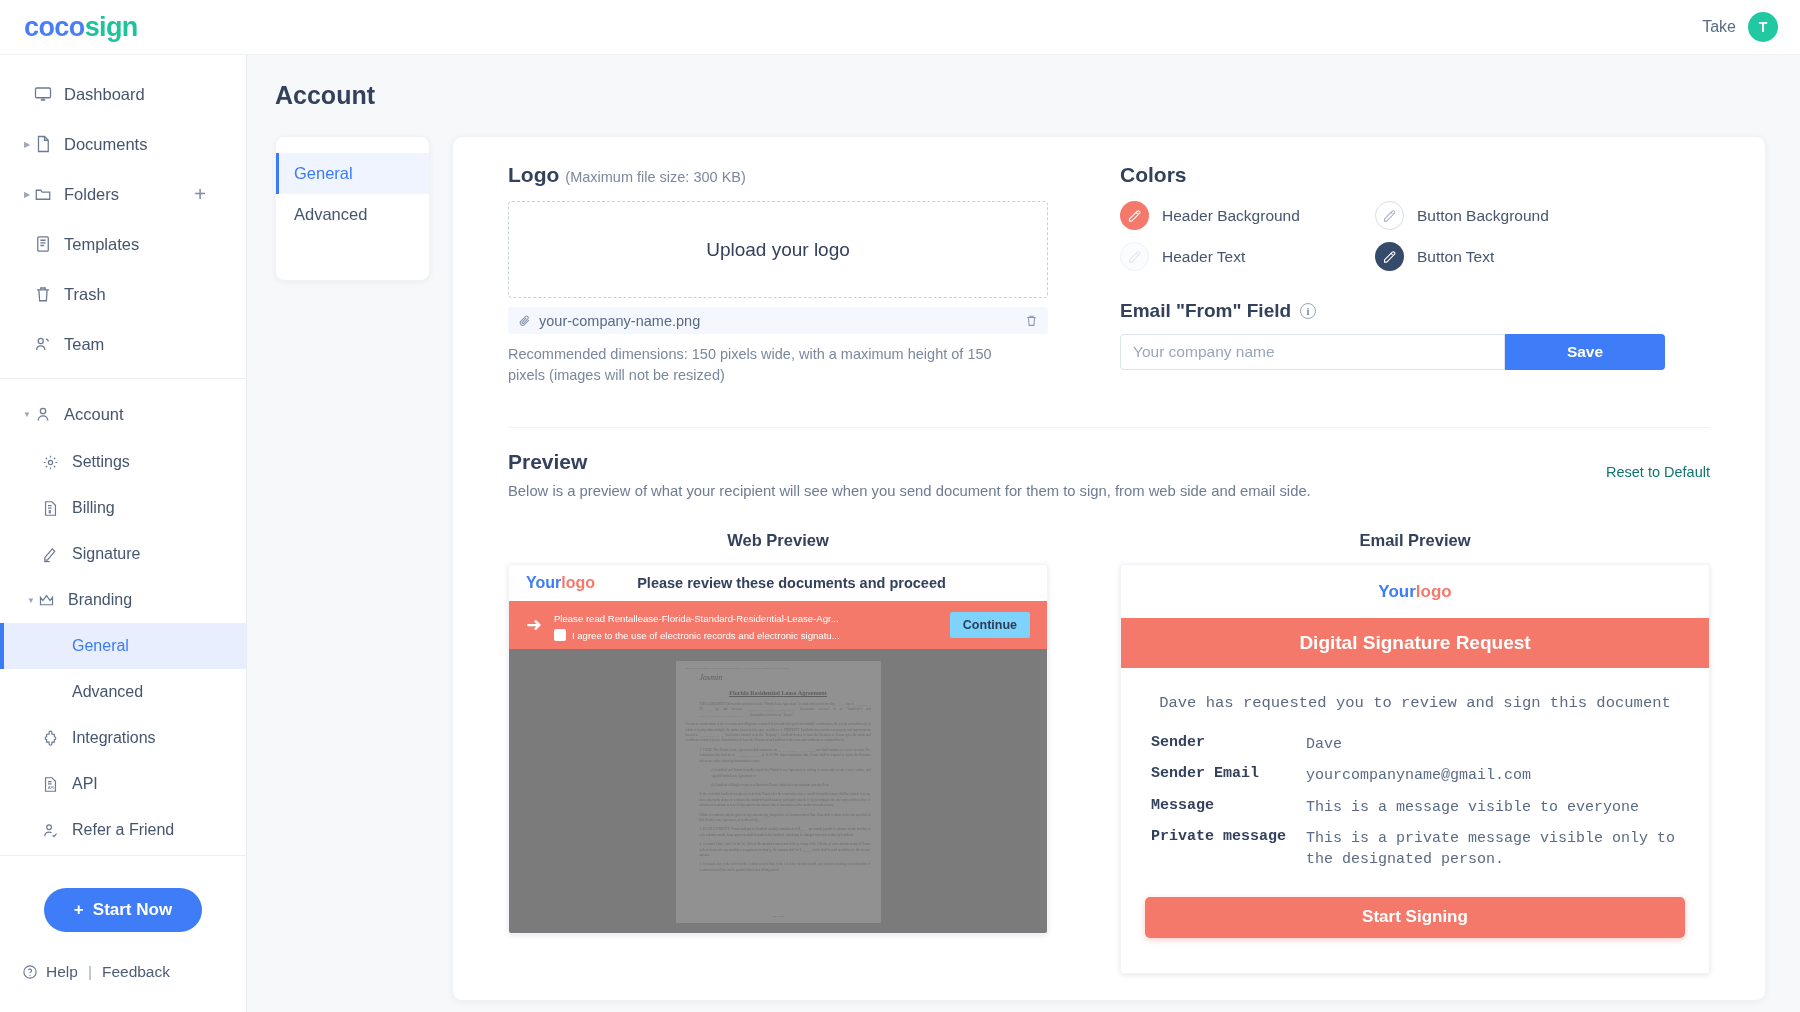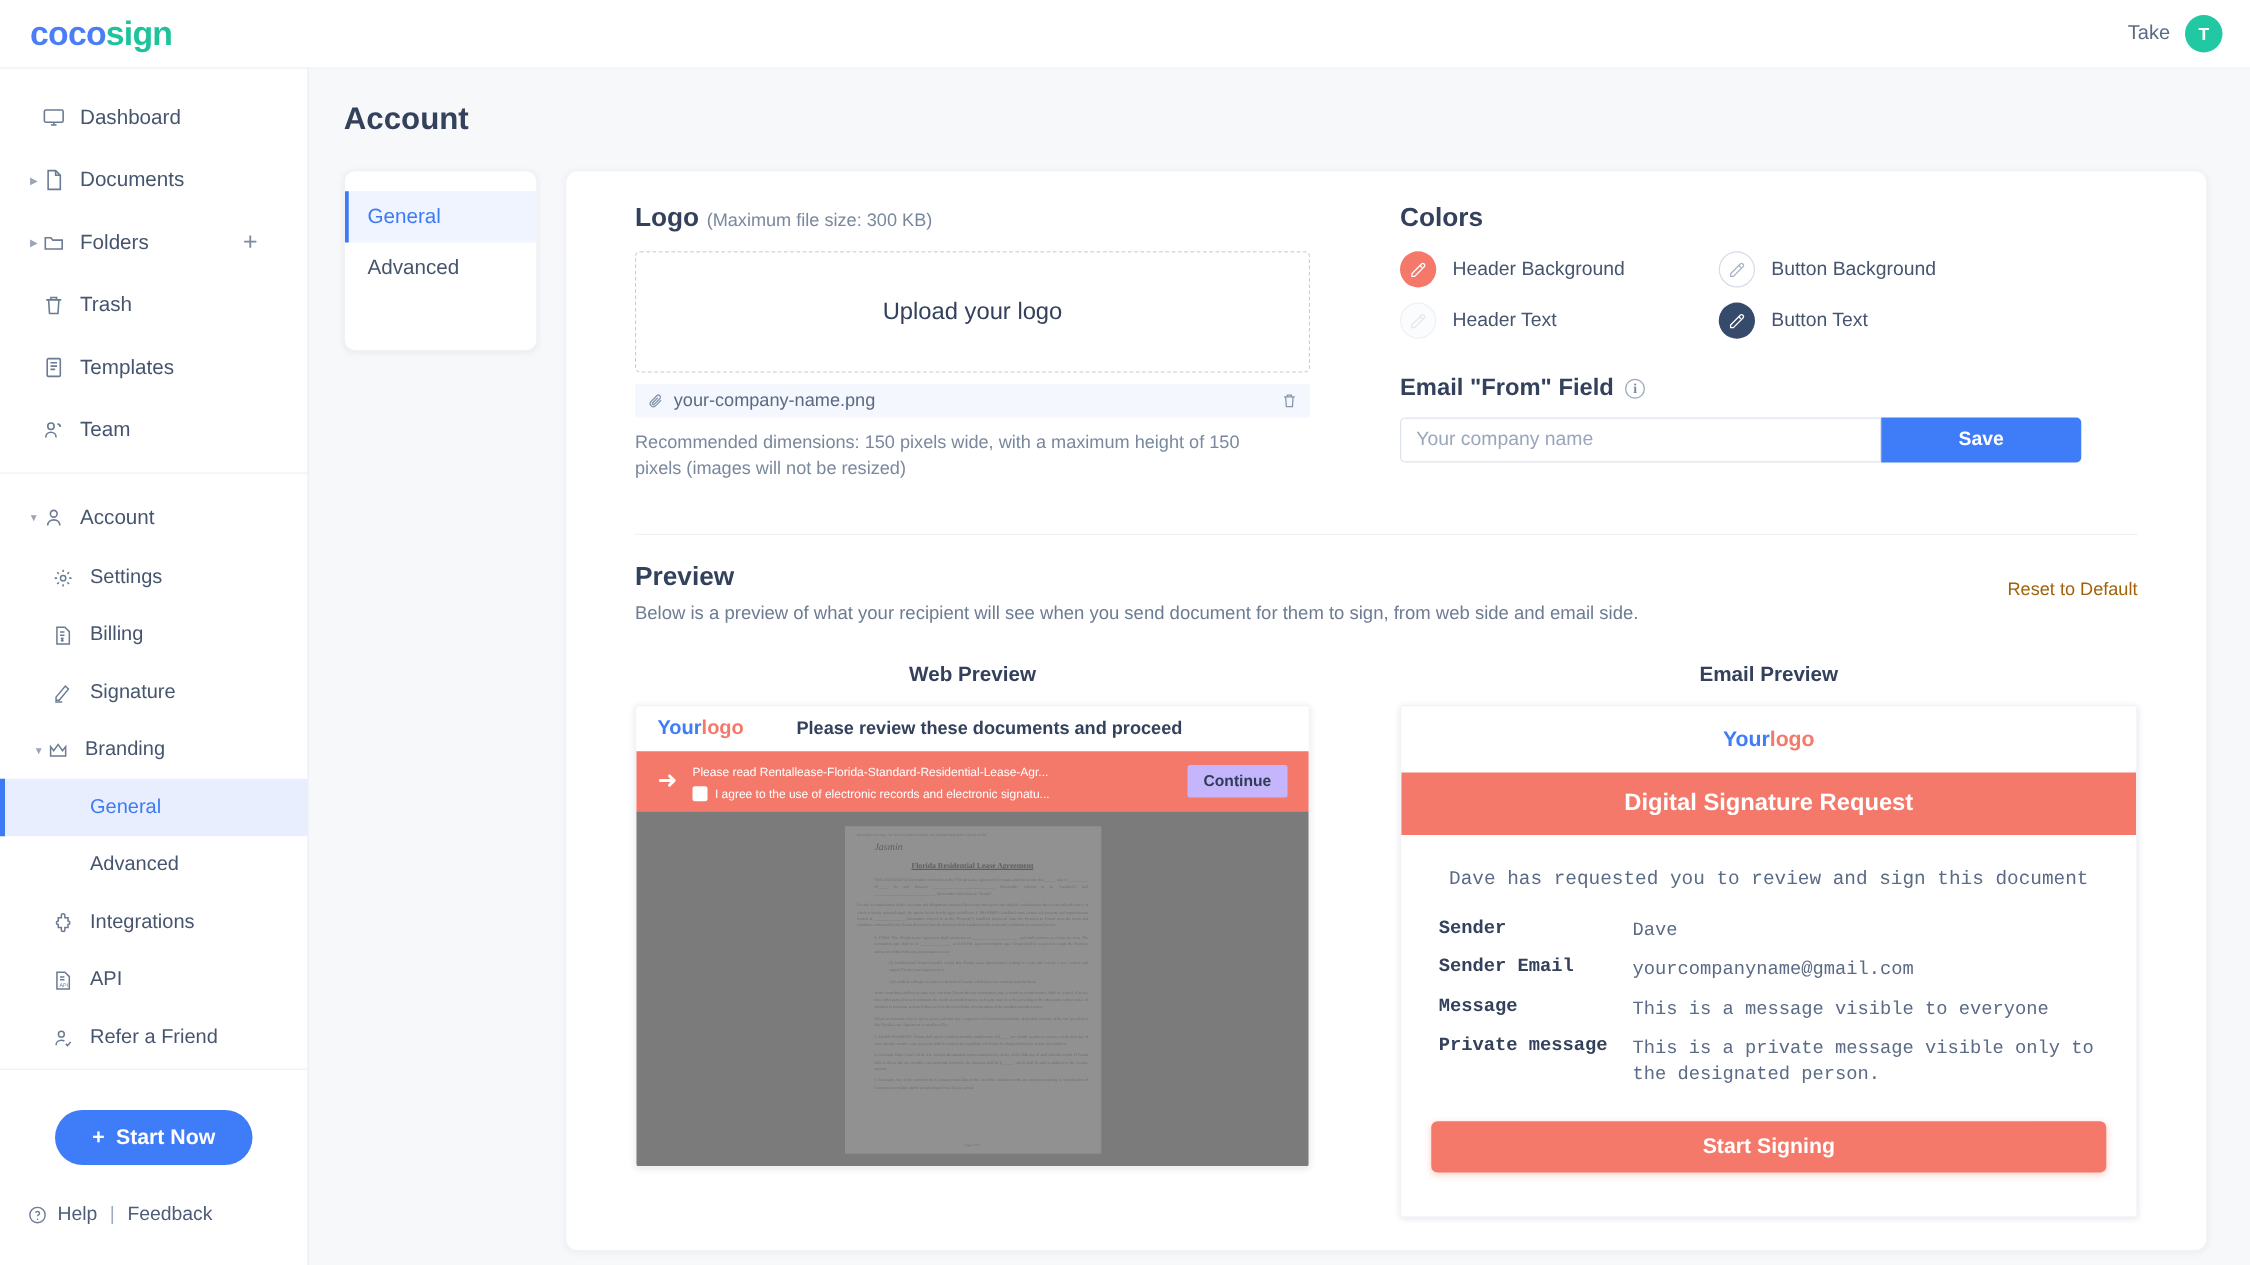--- a/index.html
+++ b/index.html
@@ -153,21 +153,21 @@
   .save-btn {
     width: 160px; height: 36px; background: #3f7cf8; color: #fff; border: none;
     border-radius: 0 4px 4px 0; font-size: 15.5px; font-weight: 600; cursor: pointer;
     font-family: "Liberation Sans", sans-serif;
   }
 
   
   .preview-sec { padding-top: 22px; }
   .preview-head { display: flex; align-items: flex-start; }
   .preview-head .t { font-size: 21px; font-weight: 700; color: #33415c; }
-  .reset-link { margin-left: auto; font-size: 14.5px; color: #a16207; cursor: pointer; padding-top: 14px; }
+  .reset-link { margin-left: auto; font-size: 14.5px; color: #0f766e; cursor: pointer; padding-top: 14px; }
   .preview-sub { font-size: 14.8px; color: #6d7c93; margin-top: 9px; }
 
   .prev-cols { display: flex; gap: 72px; margin-top: 32px; }
   .prev-col { width: 540px; flex: 0 0 540px; }
   .prev-col.right { flex: 1; width: auto; }
   .prev-title { text-align: center; font-size: 16.5px; font-weight: 600; color: #33415c; margin-bottom: 14px; }
 
   
   .webprev {
     background: #fff; border-radius: 3px; box-shadow: 0 1px 5px rgba(60,80,130,.14);
@@ -178,21 +178,21 @@
   .wp-logo .a { color: #3f7cf8; }
   .wp-logo .b { color: #f4796b; }
   .wp-head-title { flex: 1; text-align: center; font-size: 14.5px; font-weight: 700; color: #33415c; margin-right: 42px; }
   .wp-bar { background: #f4796b; padding: 7px 17px 8px 17px; display: flex; align-items: center; gap: 12px; }
   .wp-arrow { color: #fff; font-size: 19px; line-height: 1; flex: 0 0 auto; }
   .wp-bar-txt { flex: 1; min-width: 0; }
   .wp-bar-l1 { font-size: 9.6px; color: #fff; white-space: nowrap; overflow: hidden; }
   .wp-bar-l2 { font-size: 9.6px; color: #fff; display: flex; align-items: center; gap: 6px; margin-top: 3px; }
   .wp-check { width: 12px; height: 12px; background: #fff; border-radius: 2px; flex: 0 0 12px; cursor: pointer; }
   .wp-cont {
-    background: #c4b5fd; color: #2e3c55; font-size: 12.5px; font-weight: 600;
+    background: #7dd3fc; color: #2e3c55; font-size: 12.5px; font-weight: 600;
     padding: 6px 13px; border-radius: 2px; cursor: pointer; flex: 0 0 auto;
   }
   .wp-doc { background: #7b7b7b; height: 284px; display: flex; align-items: flex-start; justify-content: center; padding-top: 12px; }
   .doc-page {
     width: 205px; height: 262px; background: #919191; position: relative; overflow: hidden;
     padding: 6px 10px; font-family: "Liberation Serif", serif;
   }
   .doc-topline { font-size: 2.6px; color: #6a6a6a; letter-spacing: .2px; }
   .doc-sig { font-size: 8px; color: #5f5f5f; font-style: italic; margin: 3px 0 2px 14px; font-family: "Liberation Serif", serif; }
   .doc-h { text-align: center; font-size: 6.2px; font-weight: 700; color: #5e5e5e; text-decoration: underline; margin: 7px 0 6px; }
@@ -271,34 +271,34 @@
                 <path d="M3 7h6l2 2.5h10V19H3z"></path>
               </svg>
             </span>
           <span class="lbl">Folders</span>
           <span class="plus">+</span>
         </div>
         <div class="nav-item">
           <span class="caret"></span>
           <span class="ico">
               <svg width="18" height="18" viewBox="0 0 24 24" fill="none" stroke="currentColor" stroke-width="1.7">
-                <path d="M4 6.5h16M9 6.5V4h6v2.5M6.5 6.5 7.5 21h9l1-14.5"></path>
-              </svg>
-            </span>
-          <span class="lbl">Trash</span>
-        </div>
-        <div class="nav-item">
-          <span class="caret"></span>
-          <span class="ico">
-              <svg width="18" height="18" viewBox="0 0 24 24" fill="none" stroke="currentColor" stroke-width="1.7">
                 <rect x="5" y="2.5" width="14" height="19" rx="1.3"></rect>
                 <path d="M8.5 7h7M8.5 10.5h7M8.5 14h5"></path>
               </svg>
             </span>
           <span class="lbl">Templates</span>
+        </div>
+        <div class="nav-item">
+          <span class="caret"></span>
+          <span class="ico">
+              <svg width="18" height="18" viewBox="0 0 24 24" fill="none" stroke="currentColor" stroke-width="1.7">
+                <path d="M4 6.5h16M9 6.5V4h6v2.5M6.5 6.5 7.5 21h9l1-14.5"></path>
+              </svg>
+            </span>
+          <span class="lbl">Trash</span>
         </div>
         <div class="nav-item">
           <span class="caret"></span>
           <span class="ico">
               <svg width="18" height="18" viewBox="0 0 24 24" fill="none" stroke="currentColor" stroke-width="1.7">
                 <circle cx="9" cy="8" r="3.4"></circle>
                 <path d="M3.5 20c0-3.4 2.5-5.6 5.5-5.6s5.5 2.2 5.5 5.6"></path>
                 <path d="M16 5.5c1.9.3 3 1.6 3 3.2"></path>
               </svg>
             </span>

